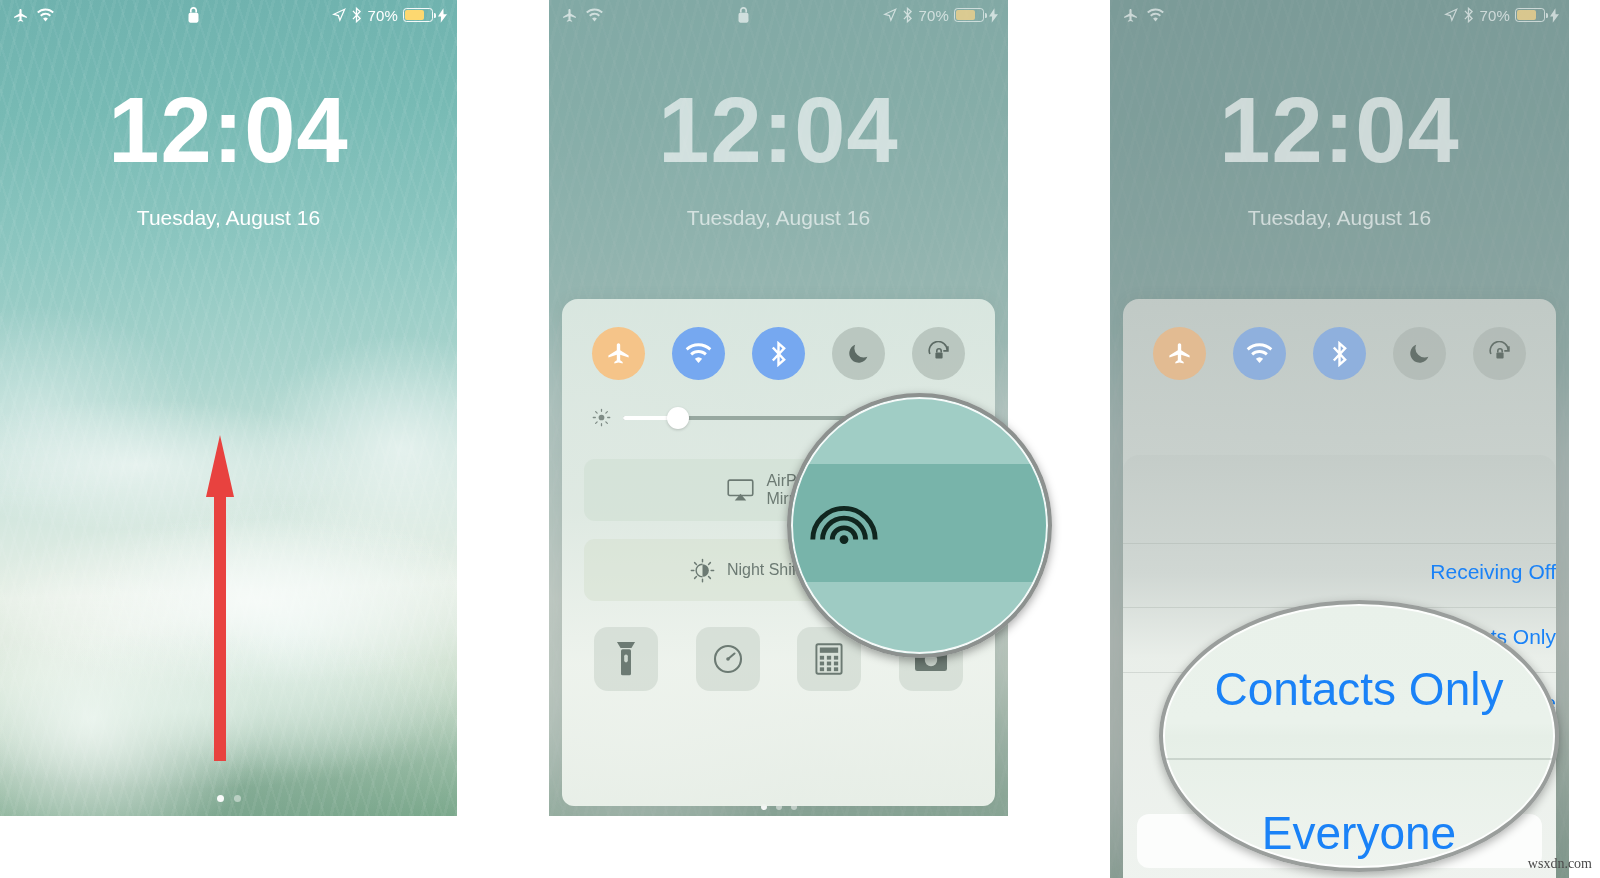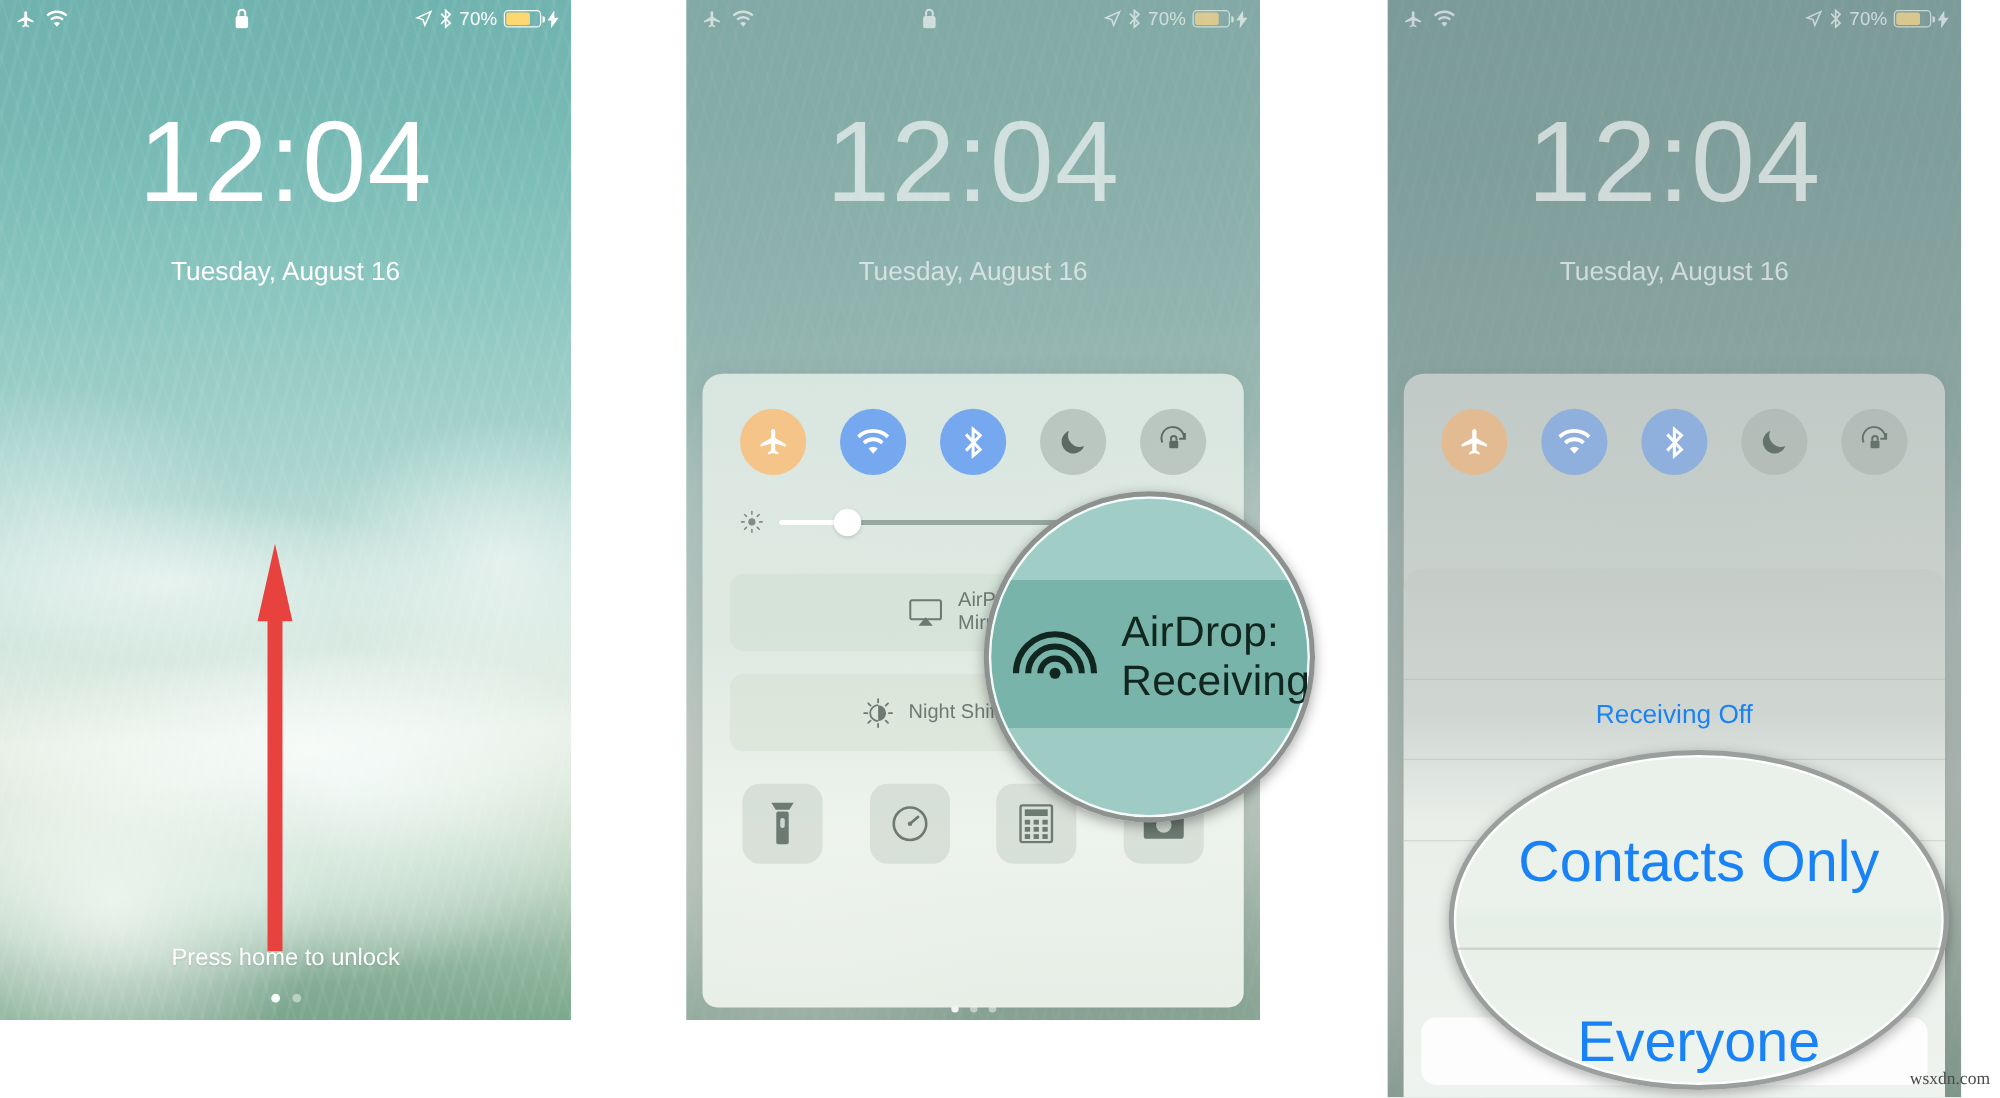--- a/index.html
+++ b/index.html
@@ -70,21 +70,21 @@
     background:#fdd870; border-radius:2px; display:block; }
   .dimtext { color: rgba(255,255,255,.62); }
   .dimtext .batt { border-color: rgba(255,255,255,.6); }
   .dimtext .batt::after { background: rgba(255,255,255,.6); }
   .dimtext .batt > i { background: rgba(240,210,140,.8); }
 
   svg.ic { display:block; }
 
   
   .clock-wrap { position:absolute; left:0; right:0; top:84px; text-align:center; z-index:20; }
-  .clock { font-size: 92px; font-weight: 400; color:#fff; letter-spacing: 1px; line-height: 1; }
+  .clock { font-size: 92px; font-weight: 700; color:#fff; letter-spacing: 1px; line-height: 1; }
   .cdate { margin-top: 30px; font-size: 21px; font-weight: 400; color:#fff; }
   .faded .clock { color: rgba(255,255,255,.62); }
   .faded .cdate { color: rgba(255,255,255,.62); }
 
   .unlock { position:absolute; left:0; right:0; bottom:38px; text-align:center;
     color:#fff; font-size:19px; z-index:20; text-shadow:0 1px 2px rgba(0,0,0,.12); }
   .homedots { position:absolute; left:0; right:0; bottom:14px; display:flex; justify-content:center; gap:10px; z-index:20;}
   .homedots span { width:7px; height:7px; border-radius:50%; background:rgba(255,255,255,.95); }
   .homedots span.off { background: rgba(255,255,255,.45); }
 
@@ -143,21 +143,21 @@
     position:absolute; left:13px; right:13px; bottom:0; top:300px;
     border-radius:16px 16px 0 0; overflow:hidden; z-index:22;
     background: linear-gradient(180deg, rgba(196,204,200,.94) 0%, rgba(208,215,211,.95) 28%, rgba(234,239,234,.96) 48%, rgba(239,243,239,.97) 100%);
   }
   .ad-desc {
     position:absolute; top:178px; left:28px; right:28px; text-align:center;
     font-size:14.5px; line-height:1.45; color: rgba(120,130,126,.85);
   }
   .ad-sep { position:absolute; left:0; right:0; height:1px; background: rgba(150,160,155,.28); }
   .ad-opt {
-    position:absolute; left:0; right:0; text-align:center;
+    position:absolute; left:0; right:0; text-align:right;
     color:#1a82f7; font-size:21px;
   }
   .ad-cancel {
     position:absolute; left:14px; right:14px; bottom:10px; height:54px; border-radius:12px;
     background: rgba(252,253,252,.97); display:flex; align-items:center; justify-content:center;
     color:#1a82f7; font-size:20px;
   }
 
   
   .mag-circle {
@@ -252,21 +252,20 @@
 
     <div class="clock-wrap">
       <div class="clock">12:04</div>
       <div class="cdate">Tuesday, August 16</div>
     </div>
 
     <svg class="arrow" viewBox="0 0 30 330">
       <path d="M15 4 L29 66 L21 66 L21 330 L9 330 L9 66 L1 66 Z" fill="#e8423f"></path>
     </svg>
 
-    <div class="unlock">Press home to unlock</div>
     <div class="homedots">
       <span></span>
       <span class="off"></span>
     </div>
   </div>
 
   <div class="phone p2">
     <div class="wall"></div>
     <div class="dim-blur"></div>
 
@@ -543,24 +542,20 @@
   <div class="mag-circle">
     <span class="ad-ic">
       <svg width="78" height="78" viewBox="0 0 80 80" fill="none" stroke="#10261f" stroke-width="5">
         <circle cx="40" cy="56" r="4.5" fill="#10261f" stroke="none"></circle>
         <path d="M28 56a12 12 0 0124 0"></path>
         <path d="M18 56a22 22 0 0144 0"></path>
         <path d="M8 56a32 32 0 0164 0"></path>
         <path d="M40 56 L40 24" stroke="none"></path>
       </svg>
     </span>
-    <span class="ad-txt">
-      <span>AirDrop:</span><br>
-      <span>Receiving</span>
-    </span>
   </div>
 
   <div class="mag-oval">
     <div class="mo-t1">Contacts Only</div>
     <div class="mo-sep"></div>
     <div class="mo-t2">Everyone</div>
   </div>
 
   <div class="wsxdn">wsxdn.com</div>
 

